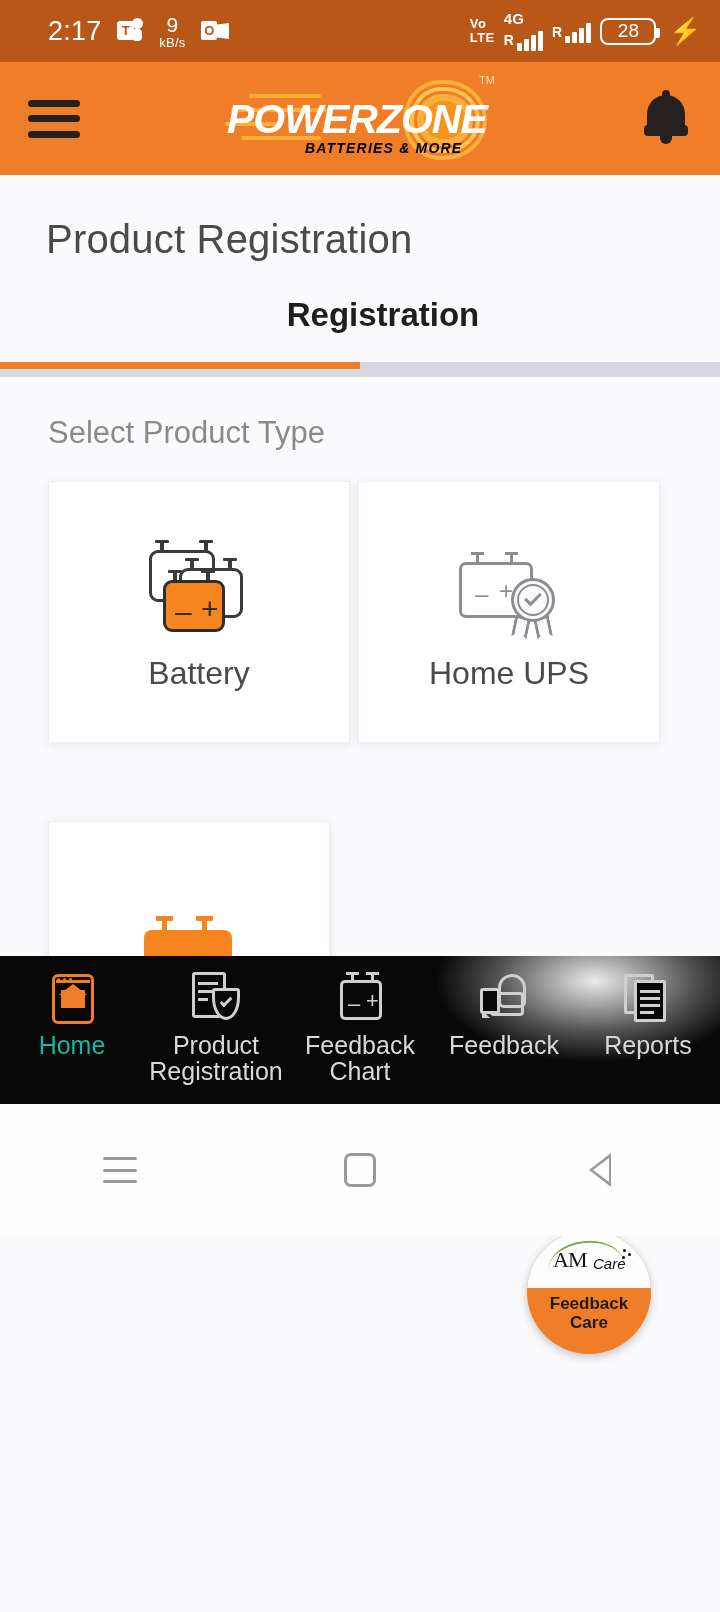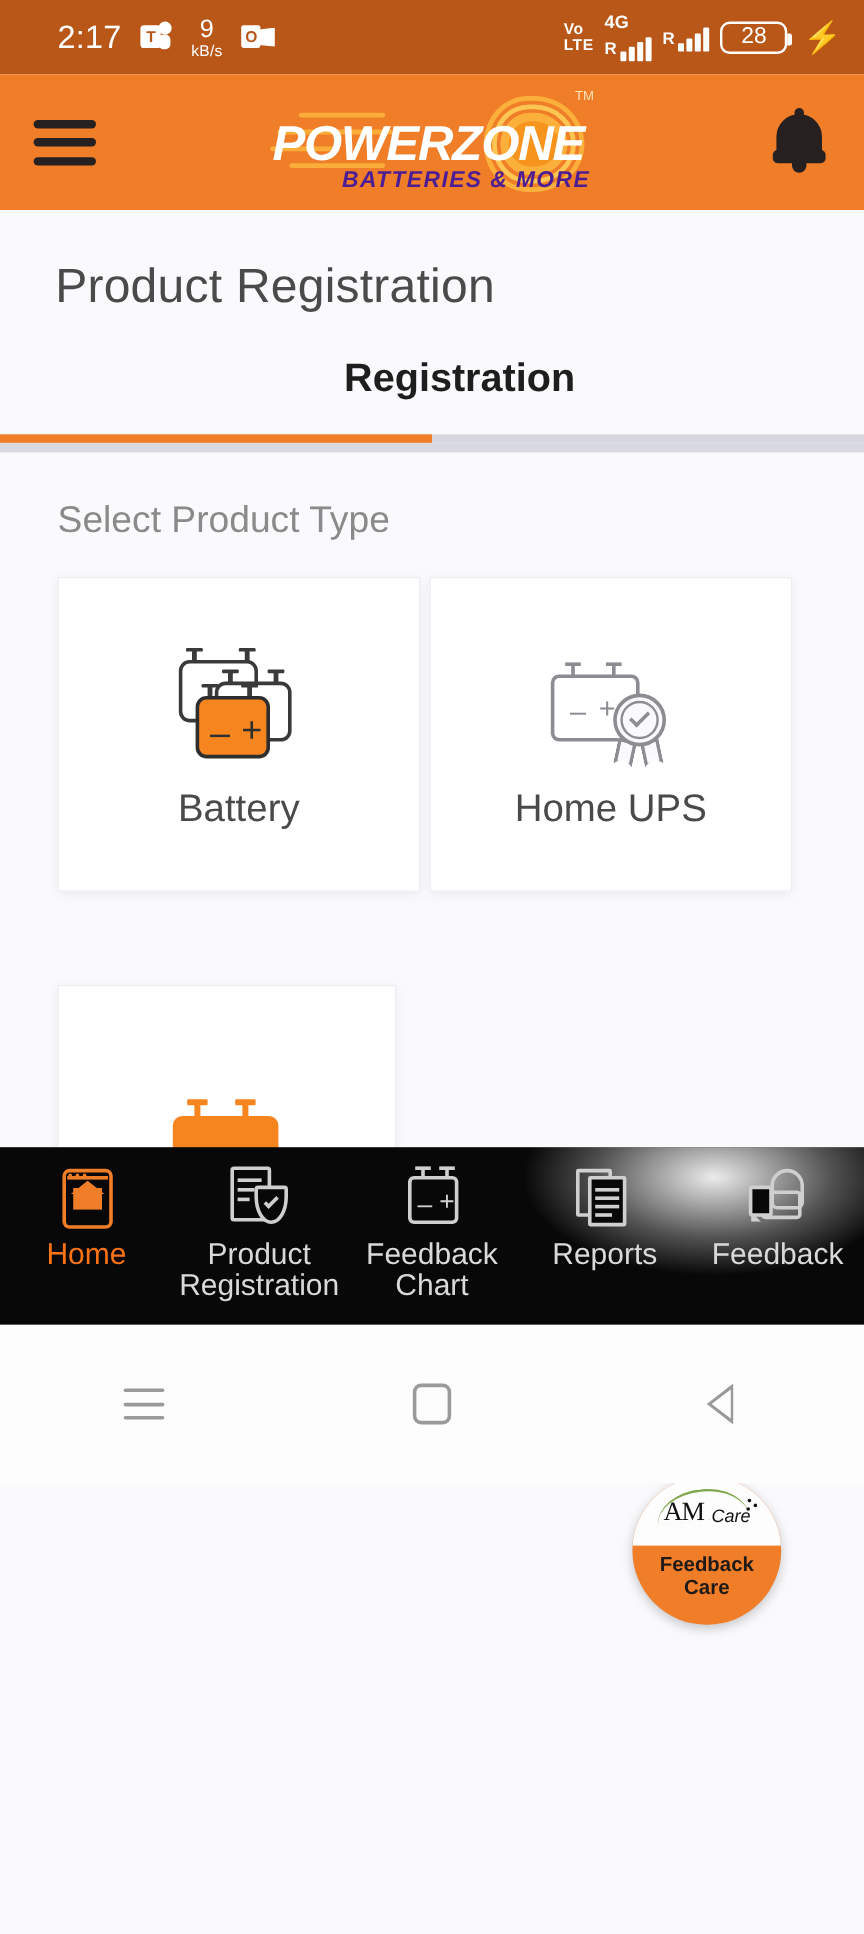--- a/index.html
+++ b/index.html
@@ -51,22 +51,22 @@
   .logo{ position:absolute; left:0; right:0; margin:auto; width:270px; height:90px; }
   .logo-rings{ position:absolute; right:8px; top:6px; width:84px; height:80px; }
   .ring{ position:absolute; border:4px solid #FBB03B; border-radius:44% 50% 50% 44%/50%; }
   .r1{ inset:0; }
   .r2{ inset:7px; border-color:#FDC552; }
   .r3{ inset:14px; background:#FBB03B; border-color:#FBB03B; }
   .r4{ inset:21px; background:#F7941E; border-color:#F7941E;}
   .logo-main{ position:absolute; left:2px; top:22px; font-size:41px; font-style:italic; font-weight:bold;
     letter-spacing:-1px; color:#fff; }
   .logo-main .zone{ color:#fff; }
-  .logo-sub{ position:absolute; left:60px; top:66px; font-size:19px; font-style:italic; font-weight:bold;
-    letter-spacing:1.2px; color:#4c1d95;}
+  .logo-sub{ position:absolute; left:80px; top:66px; font-size:14px; font-style:italic; font-weight:bold;
+    letter-spacing:1.2px; color:#000000;}
   .tm{ position:absolute; right:0; top:0; font-size:11px; color:#FFE3B8;}
   .speedlines{ position:absolute; left:0; top:14px; width:180px; height:56px;}
   .speedlines i{ position:absolute; height:4px; background:#FBB03B; border-radius:2px; opacity:.95;}
   .bell{ margin-left:auto; width:52px; height:56px; position:relative; cursor:pointer;}
   .bell .b1{ position:absolute; left:7px; top:4px; width:38px;height:38px; background:#262020;
      border-radius:19px 19px 7px 7px;}
   .bell .b2{ position:absolute; left:4px; top:34px; width:44px;height:11px; background:#262020; border-radius:4px;}
   .bell .b3{ position:absolute; left:20px; top:44px; width:12px;height:9px; background:#262020; border-radius:0 0 6px 6px;}
   .bell .b4{ position:absolute; left:22px; top:-1px; width:8px;height:8px; background:#262020; border-radius:50%;}
 
@@ -153,21 +153,21 @@
   .bottomnav{
     position:absolute; left:0; bottom:132px; width:720px; height:148px;
     background:#080808; display:flex; align-items:flex-start; padding-top:16px;
     overflow:hidden;
   }
   .glow{ position:absolute; left:430px; top:-60px; width:330px; height:170px;
      background:radial-gradient(ellipse at center, rgba(255,255,255,.92) 0%, rgba(255,255,255,.30) 42%, rgba(255,255,255,0) 68%);
      pointer-events:none;}
   .navitem{ flex:1; display:flex; flex-direction:column; align-items:center; gap:6px; cursor:pointer; z-index:2;}
   .navitem .nlab{ font-size:25px; color:#D9D9D9; text-align:center; line-height:1.05;}
-  .navitem.active .nlab{ color:#f97316; }
+  .navitem.active .nlab{ color:#14b8a6; }
   .nicon{ width:56px; height:54px; position:relative;}
 
   
   .nhome .frame{ position:absolute; left:8px; top:2px; width:42px;height:50px; border:3px solid #F07D28; border-radius:6px;}
   .nhome .bar{ position:absolute; left:12px; top:8px; width:34px;height:3px; background:#F07D28;}
   .nhome .d{ position:absolute; top:6px; width:3px;height:3px; background:#F07D28; border-radius:50%;}
   .nhome .house{ position:absolute; left:17px; top:18px; width:24px;height:18px; background:#F07D28;}
   .nhome .roof{ position:absolute; left:15px; top:12px; width:0;height:0;
      border-left:14px solid transparent;border-right:14px solid transparent;border-bottom:11px solid #F07D28;}
 
@@ -443,40 +443,40 @@
         <span class="s" style="left:16px;top:21px">–</span>
         <span class="s" style="left:34px;top:18px">+</span>
       </div>
       <div class="nlab">
         <span>Feedback</span><br>
         <span>Chart</span>
       </div>
     </div>
 
     <div class="navitem">
+      <div class="nicon nfb">
+        <span class="thumb"></span>
+          <span class="palm"></span>
+          <span class="box"></span>
+          <span class="tail"></span>
+      </div>
+      <div class="nlab">Feedback</div>
+    </div>
+
+    <div class="navitem">
       <div class="nicon nrep">
         <span class="p1"></span>
           <span class="p2"></span>
         <span class="rl" style="top:18px;width:20px"></span>
         <span class="rl" style="top:25px;width:20px"></span>
         <span class="rl" style="top:32px;width:20px"></span>
         <span class="rl" style="top:39px;width:14px"></span>
       </div>
       <div class="nlab">Reports</div>
     </div>
-
-    <div class="navitem">
-      <div class="nicon nfb">
-        <span class="thumb"></span>
-          <span class="palm"></span>
-          <span class="box"></span>
-          <span class="tail"></span>
-      </div>
-      <div class="nlab">Feedback</div>
-    </div>
   </div>
 
   <div class="sysnav">
     <div class="sysbtn">
       <span class="sys-recent">
           <i></i>
           <i></i>
           <i></i>
         </span>
     </div>

